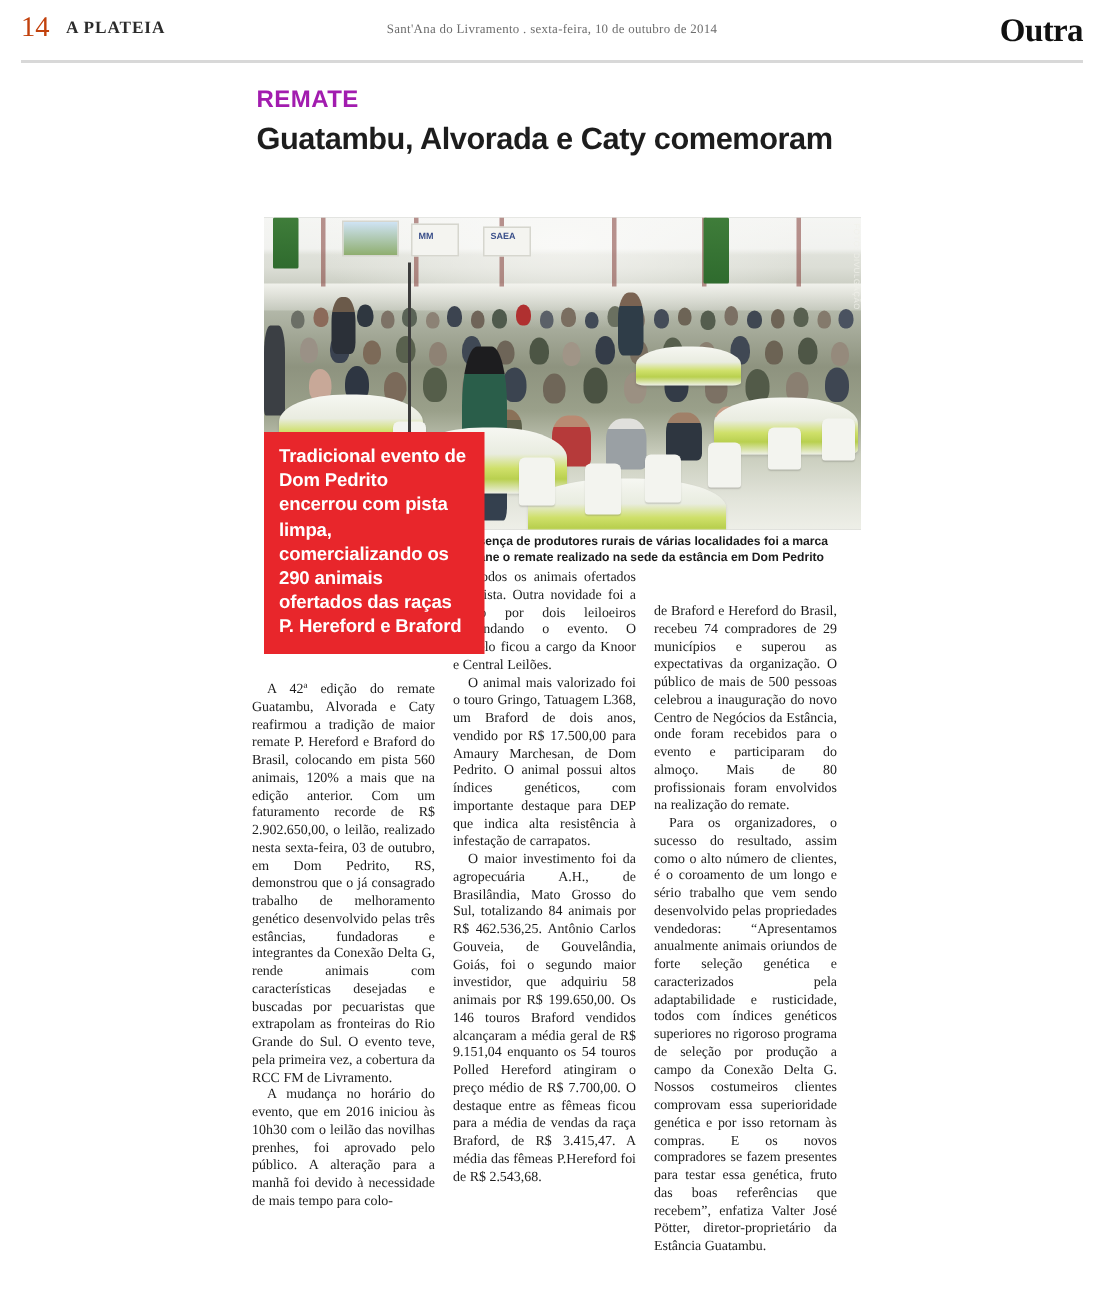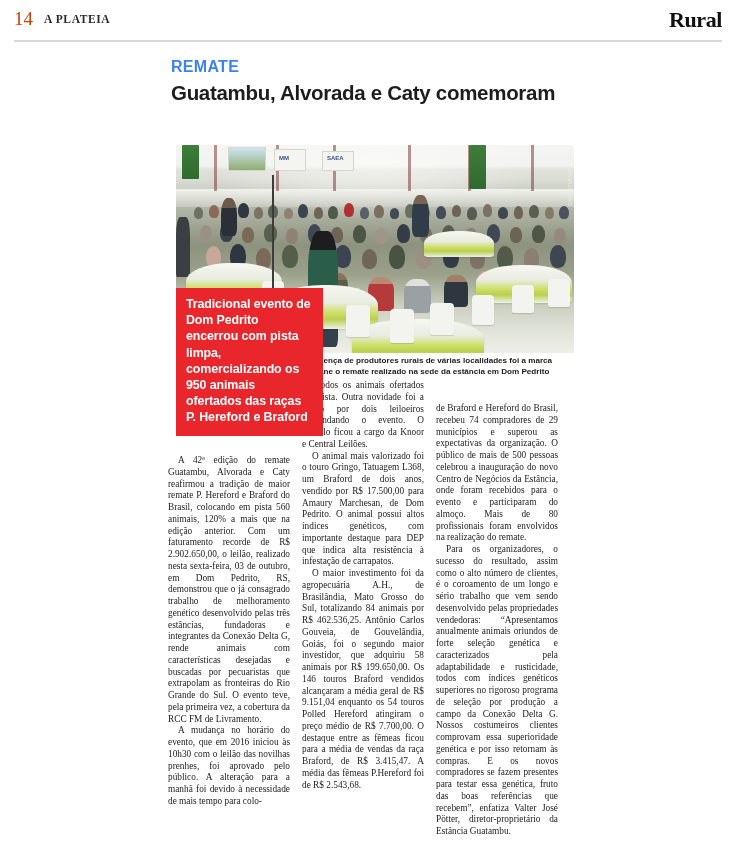--- a/index.html
+++ b/index.html
@@ -71,21 +71,21 @@
   .article {
     position: absolute;
     left: 168px;
     top: 58px;
     width: 408px;
   }
   .kicker {
     font-family: "Liberation Sans", sans-serif;
     font-size: 16px;
     font-weight: bold;
-    color: #3b82f6;
+    color: #a21caf;
     letter-spacing: 0.3px;
     line-height: 18px;
     margin: 0 0 4px 3px;
   }
   .headline {
     font-family: "Liberation Sans", sans-serif;
     font-size: 20.5px;
     font-weight: bold;
     color: #1d1d1d;
     line-height: 25px;
@@ -242,21 +242,22 @@
     background: linear-gradient(to bottom, rgba(255,255,255,0), #ffffff);
     pointer-events: none;
   }
 </style>
 </head>
 <body>
 
 <div class="masthead">
   <div class="page-num">14</div>
   <div class="paper-name">A PLATEIA</div>
-  <div class="section-logo">Rural</div>
+  <div class="dateline">Sant'Ana do Livramento . sexta-feira, 10 de outubro de 2014</div>
+  <div class="section-logo">Outra</div>
   <div class="rule-top"></div>
 </div>
 
 <div class="article">
   <div class="kicker">REMATE</div>
   <div class="headline">
     <span>Guatambu, Alvorada e Caty comemoram</span>
   </div>
 </div>
 
@@ -369,21 +370,21 @@
   <div class="chair" style="left:254px; top:158px; width:24px; height:32px;"></div>
   <div class="chair" style="left:296px; top:150px; width:22px; height:30px;"></div>
   <div class="chair" style="left:336px; top:140px; width:22px; height:28px;"></div>
   <div class="chair" style="left:372px; top:134px; width:22px; height:28px;"></div>
 
   <div class="pole" style="left:96px; top:30px; height:178px;"></div>
 
   <div class="photo-credit">FOTO: DIVULGAÇÃO</div>
 </div>
 
-<div class="callout">Tradicional evento de Dom Pedrito encerrou com pista limpa, comercializando os 950 animais ofertados das raças P. Hereford e Braford</div>
+<div class="callout">Tradicional evento de Dom Pedrito encerrou com pista limpa, comercializando os 290 animais ofertados das raças P. Hereford e Braford</div>
 
 <div class="caption">Presença de produtores rurais de várias localidades foi a marca durane o remate realizado na sede da estância em Dom Pedrito</div>
 
 <div class="col" id="col1" style="height:400px;">
   <p><span>A 42ª edição do remate Guatambu, Alvorada e Caty reafirmou a tradição de maior remate P. Hereford e Braford do Brasil, colocando em pista 560 animais, 120% a mais que na edição anterior. Com um faturamento recorde de R$ 2.902.650,00, o leilão, realizado nesta sexta-feira, 03 de outubro, em Dom Pedrito, RS, demonstrou que o já consagrado trabalho de melhoramento genético desenvolvido pelas três estâncias, fundadoras e integrantes da Conexão Delta G, rende animais com características desejadas e buscadas por pecuaristas que extrapolam as fronteiras do Rio Grande do Sul. O evento teve, pela primeira vez, a cobertura da </span><b>RCC FM</b><span> de Livramento.</span></p>
   <p>A mudança no horário do evento, que em 2016 iniciou às 10h30 com o leilão das novilhas prenhes, foi aprovado pelo público. A alteração para a manhã foi devido à necessidade de mais tempo para colo-</p>
   <div class="col-fade"></div>
 </div>
 
 <div class="col" id="col2" style="height:478px;">

